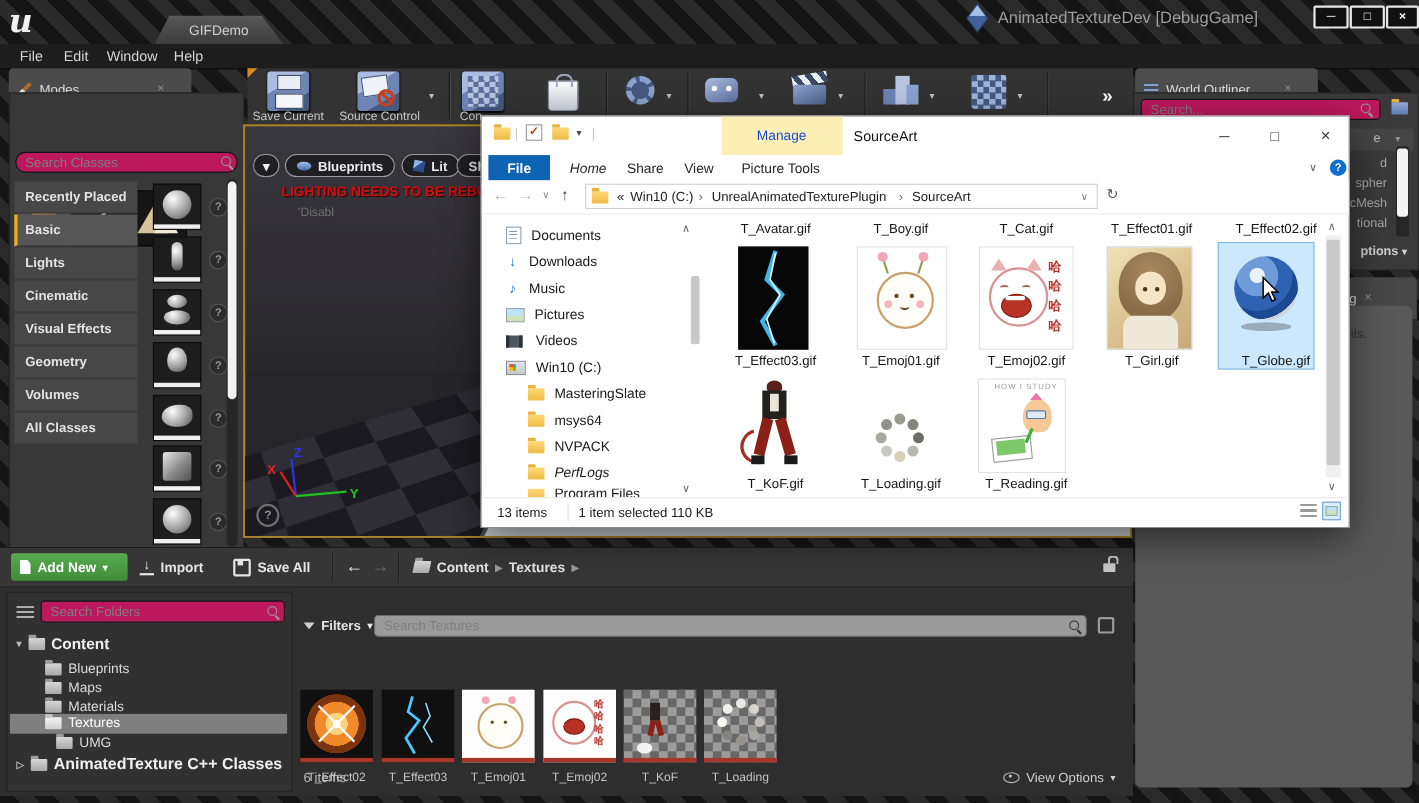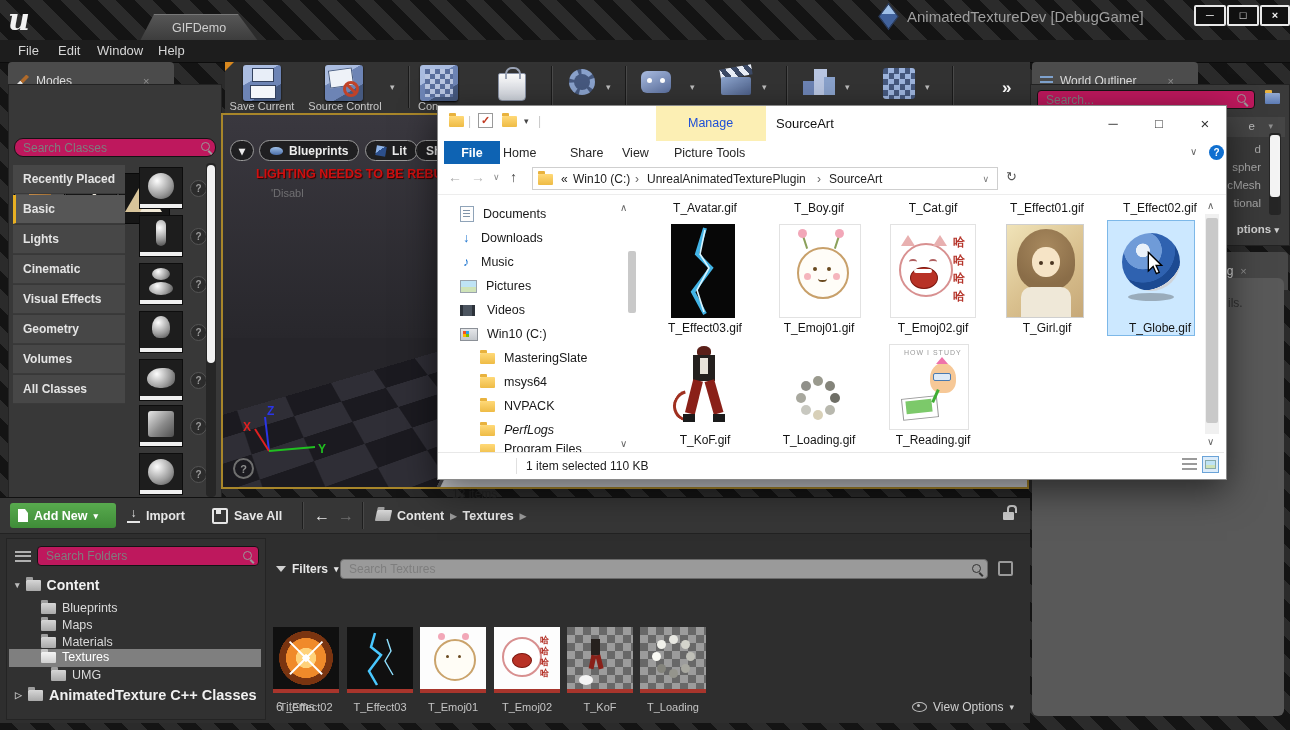--- a/index.html
+++ b/index.html
@@ -516,21 +516,21 @@
     <div class="xwbtn" style="left:706px;">
         <span>□</span>
       </div>
     <div class="xwbtn" style="left:752px;font-size:15px;">
         <span>×</span>
       </div>
 
     <div class="rtab" style="left:6px;width:32px;background:#0e63b3;color:#fff;font-weight:bold;">
         <span>File</span>
       </div>
-    <div class="rtab" style="left:53px;">
+    <div class="rtab" style="left:68px;font-style:italic;">
         <span>Home</span>
       </div>
     <div class="rtab" style="left:120px;">
         <span>Share</span>
       </div>
     <div class="rtab" style="left:172px;">
         <span>View</span>
       </div>
     <div class="rtab" style="left:224px;">
         <span>Picture Tools</span>
@@ -692,21 +692,21 @@
     <div class="xlab" style="left:211px;top:327px;">T_KoF.gif</div>
     <div class="xlab" style="left:325px;top:327px;">T_Loading.gif</div>
     <div class="xlab" style="left:439px;top:327px;">T_Reading.gif</div>
 
     <span class="t" style="left:769px;top:94px;color:#666;font-size:10px;">∧</span>
     <span class="t" style="left:769px;top:330px;color:#666;font-size:10px;">∨</span>
     <div class="abs" style="left:767px;top:108px;width:14px;height:220px;background:#f0f0f0;"></div>
     <div class="scrollv" style="left:768px;top:112px;width:12px;height:205px;"></div>
 
     <div class="abs" style="left:0;top:346px;width:786px;height:26px;background:#fff;border-top:1px solid #e8e8e8;">
-      <span class="t" style="left:14px;top:6px;margin-top:28px;">13 items</span>
+      <span class="t" style="left:14px;top:6px;">13 items</span>
       <span class="abs" style="left:78px;top:5px;width:1px;height:16px;background:#e0e0e0;"></span>
       <span class="t" style="left:88px;top:6px;">1 item selected</span>
       <span class="t" style="left:172px;top:6px;">110 KB</span>
       <span class="abs" style="left:744px;top:5px;width:15px;height:14px;background:repeating-linear-gradient(#9a9a9a 0 2px,transparent 2px 5px);"></span>
       <span class="abs" style="left:764px;top:3px;width:17px;height:17px;border:1.5px solid #6aa3d8;background:#dcecfa;box-sizing:border-box;">
         <span class="abs" style="left:2px;top:3px;width:9px;height:7px;background:linear-gradient(#bfe3f5 55%,#cfe3b8 56%);border:1px solid #8aa;"></span>
       </span>
     </div>
   </div>
 

